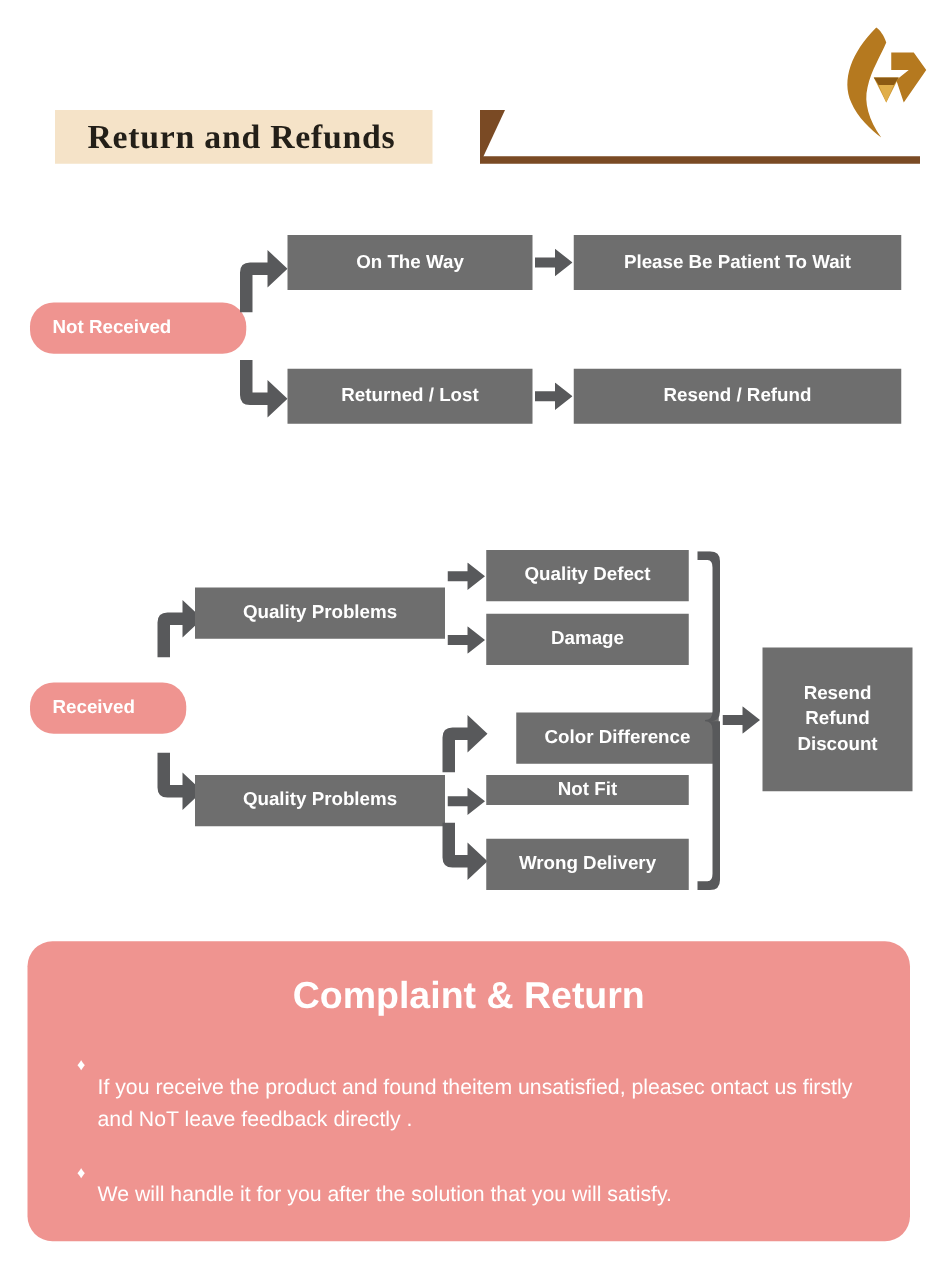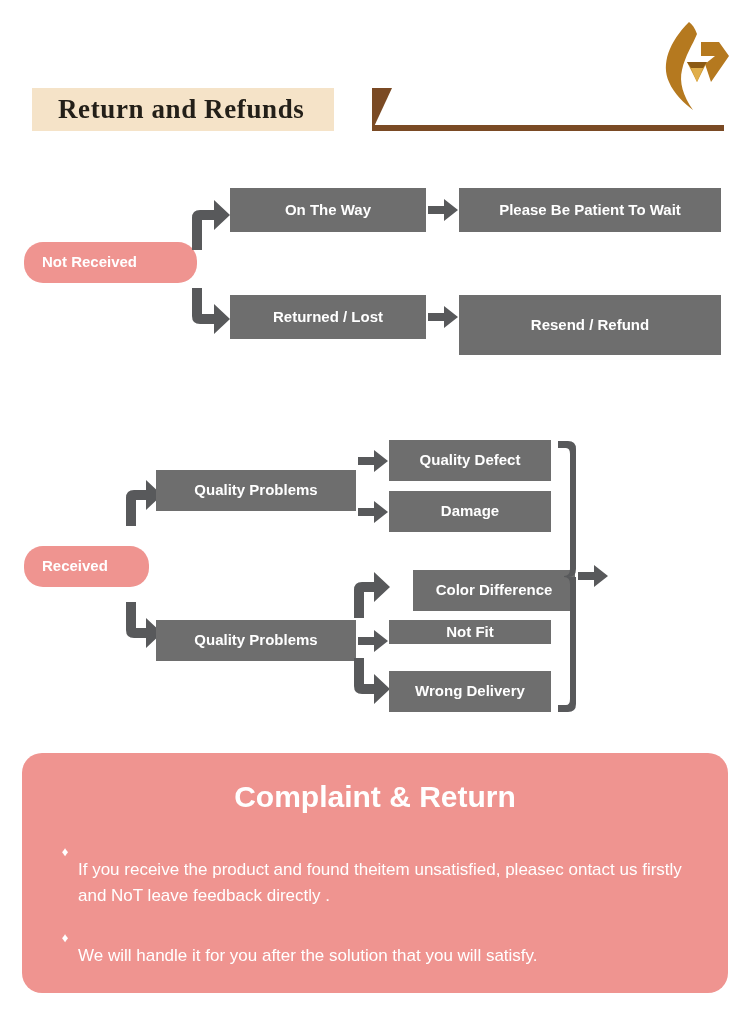--- a/index.html
+++ b/index.html
@@ -12,21 +12,21 @@
   }
   #page {
     position: relative;
     width: 750px;
     height: 1025px;
     background: #ffffff;
     overflow: hidden;
   }
 
   
-  #header { position: absolute; left: 4px; top: 0; width: 600px; height: 140px; }
+  #header { position: absolute; left: 16px; top: 0; width: 600px; height: 140px; }
 
   .logo {
     position: absolute;
     left: 645px;
     top: 20px;
     width: 86px;
     height: 92px;
   }
 
   .title-banner {
@@ -195,21 +195,21 @@
   </div>
 
   <div class="box" style="left:230px; top:295px; width:196px; height:44px;">Returned / Lost</div>
 
   <div class="arrow-right" style="left:428px; top:306px;">
     <svg width="30" height="22" viewBox="0 0 30 22">
       <path d="M0 7 L16 7 L16 0 L30 11 L16 22 L16 15 L0 15 Z" fill="#58595B"></path>
     </svg>
   </div>
 
-  <div class="box" style="left:459px; top:295px; width:262px; height:60px;">Resend / Refund</div>
+  <div class="box" style="left:459px; top:295px; width:262px; height:44px;">Resend / Refund</div>
 
   <div class="box pink" style="left:24px; top:546px; width:125px; height:41px; justify-content:flex-start; padding-left:18px;">Received</div>
 
   <div class="elbow" style="left:120px; top:478px; width:44px; height:48px;">
     <svg width="44" height="48" viewBox="0 0 44 48">
       <path d="M6 48 L6 20 Q6 12 14 12 L26 12 L26 2 L42 17 L26 32 L26 22 L16 22 L16 48 Z" fill="#58595B"></path>
     </svg>
   </div>
 
   <div class="box" style="left:156px; top:470px; width:200px; height:41px;">Quality Problems</div>
@@ -267,20 +267,25 @@
       <path d="M4 0 L14 0 Q22 0 22 8 L22 128 Q22 136 14 136 L22 136 Q22 136 22 143 L22 263 Q22 271 14 271 L4 271 L4 264 L12 264 Q16 264 16 258 L16 143 Q16 136 10 136 L10 135 Q16 135 16 128 L16 13 Q16 7 12 7 L4 7 Z" fill="#58595B"></path>
     </svg>
   </div>
 
   <div class="arrow-right" style="left:578px; top:565px;">
     <svg width="30" height="22" viewBox="0 0 30 22">
       <path d="M0 7 L16 7 L16 0 L30 11 L16 22 L16 15 L0 15 Z" fill="#58595B"></path>
     </svg>
   </div>
 
+  <div class="box" style="left:610px; top:518px; width:120px; height:115px; flex-direction:column; justify-content:center;">
+    <span>Resend</span>
+    <span>Refund</span>
+    <span>Discount</span>
+  </div>
 
   <div id="complaint-panel">
     <div id="complaint-title">Complaint &amp; Return</div>
 
     <div class="bullet-row" id="bullet-0">
       <span class="bullet-mark">♦</span>
       <span class="bullet-text">If you receive the product and found theitem unsatisfied, pleasec ontact us firstly and NoT leave feedback directly .</span>
     </div>
 
     <div class="bullet-row" id="bullet-1">

